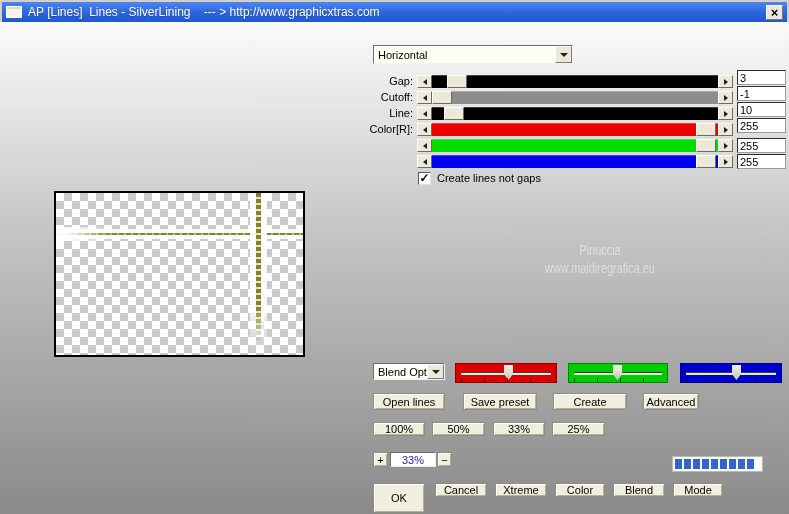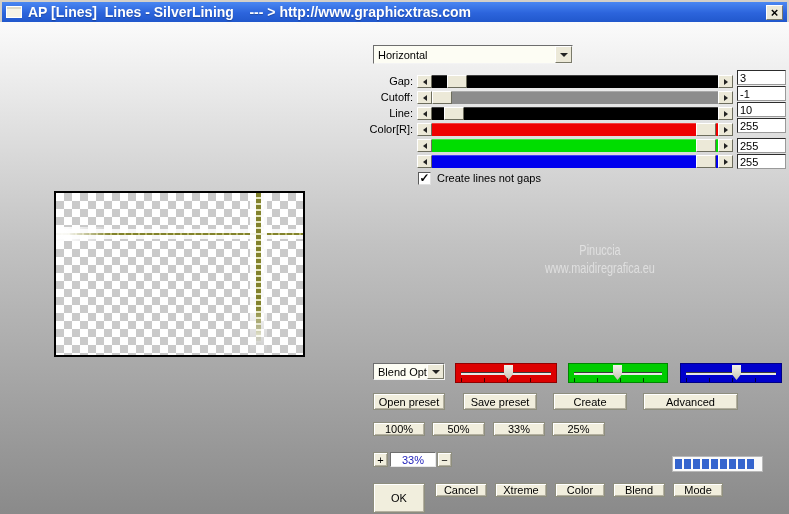--- a/index.html
+++ b/index.html
@@ -7,21 +7,21 @@
   body { font-family:"Liberation Sans", sans-serif; font-size:11px; color:#000; }
 
   .window { position:relative; width:789px; height:514px; background:#d4d0c8; overflow:hidden; }
 
   
   .titlebar { position:absolute; top:2px; left:2px; right:2px; height:20px;
     background:linear-gradient(180deg,#4a87f2 0%,#2c64dc 55%,#2158cc 100%);
     display:flex; align-items:center; padding:0 4px; }
   .win-icon { width:16px; height:12px; background:#f6f3e6; border:1px solid #ffffff;
     box-shadow:inset 0 2px 0 #dedac8; margin-right:6px; flex:0 0 auto; }
-  .title { color:#fff; font-weight:bold; font-size:14px; white-space:pre; letter-spacing:0;
+  .title { color:#fff; font-weight:normal; font-size:12px; white-space:pre; letter-spacing:0;
     text-shadow:0 1px 1px rgba(0,0,0,.25); }
   .close-btn { margin-left:auto; width:17px; height:15px; background:#ece9d8;
     border:1px solid; border-color:#fff #7a7a6a #7a7a6a #fff; display:flex; align-items:center;
     justify-content:center; font-weight:bold; font-size:13px; line-height:13px; cursor:default; }
 
   
   .bodyarea { position:absolute; top:22px; left:0; right:0; bottom:0;
     background:linear-gradient(180deg,#fbfbfb 0%,#c2c2c2 45%,#8a8a8a 100%); }
 
   
@@ -235,24 +235,24 @@
       <div class="groove"></div>
       <div class="cthumb" style="left:44px"></div>
       <div class="ticks"></div>
     </div>
     <div class="mixer" style="left: 680px; width: 102px; background-color: rgb(0, 0, 204);">
       <div class="groove"></div>
       <div class="cthumb" style="left:51px"></div>
       <div class="ticks"></div>
     </div>
 
-    <div class="btn" style="left:373px; top:371px; width:72px; height:17px;">Open preset</div>
+    <div class="btn" style="left:373px; top:371px; width:72px; height:17px;">Open lines</div>
     <div class="btn" style="left:463px; top:371px; width:74px; height:17px;text-align:right;">Save preset</div>
     <div class="btn" style="left:553px; top:371px; width:74px; height:17px;">Create</div>
-    <div class="btn" style="left:643px; top:371px; width:95px; height:17px;">Advanced</div>
+    <div class="btn" style="left:643px; top:371px; width:56px; height:17px;">Advanced</div>
 
     <div class="btn" style="left:373px; top:400px; width:52px; height:14px;">100%</div>
     <div class="btn" style="left:432px; top:400px; width:53px; height:14px;">50%</div>
     <div class="btn" style="left:493px; top:400px; width:52px; height:14px;">33%</div>
     <div class="btn" style="left:552px; top:400px; width:53px; height:14px;">25%</div>
 
     <div class="btn" style="left:373px; top:430px; width:15px; height:15px;">+</div>
     <div class="zoomval">33%</div>
     <div class="btn" style="left:437px; top:430px; width:15px; height:15px;">−</div>
 

